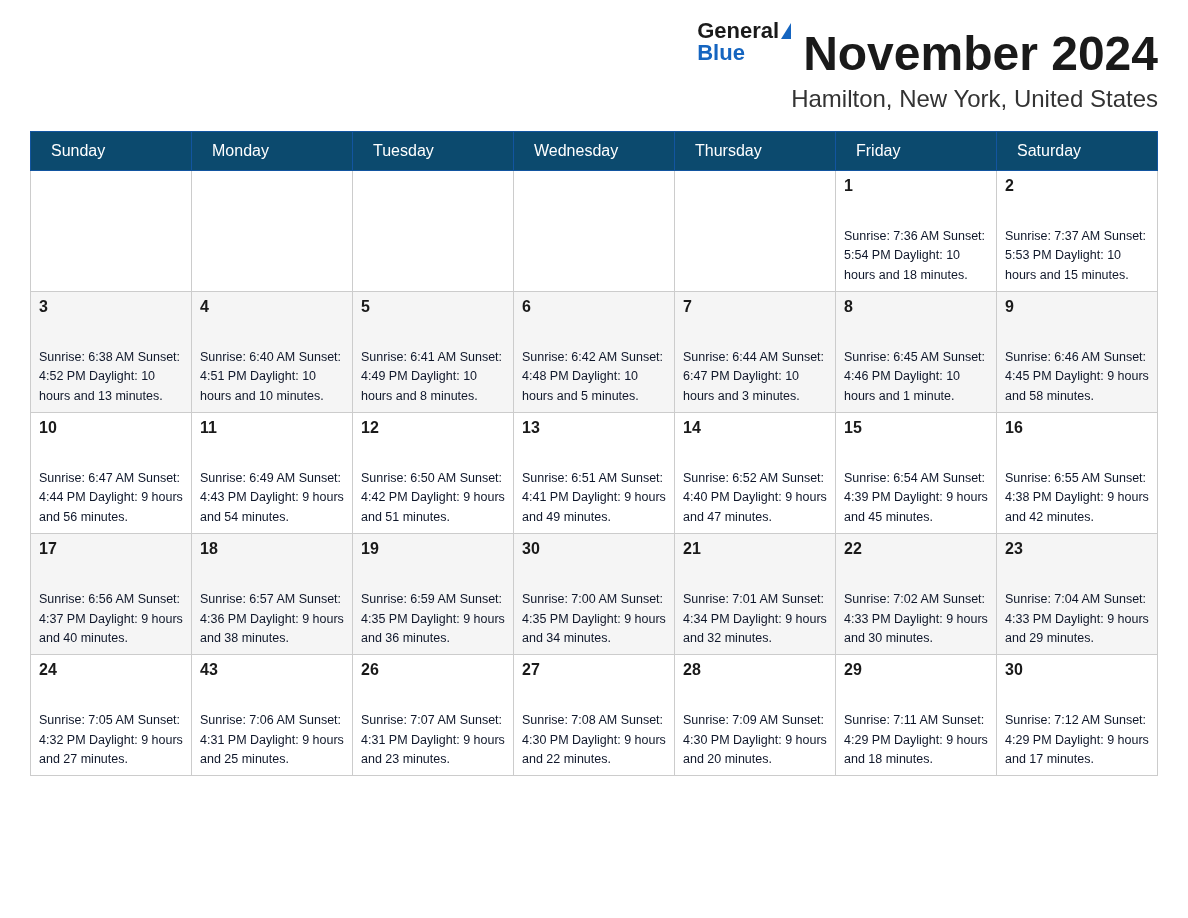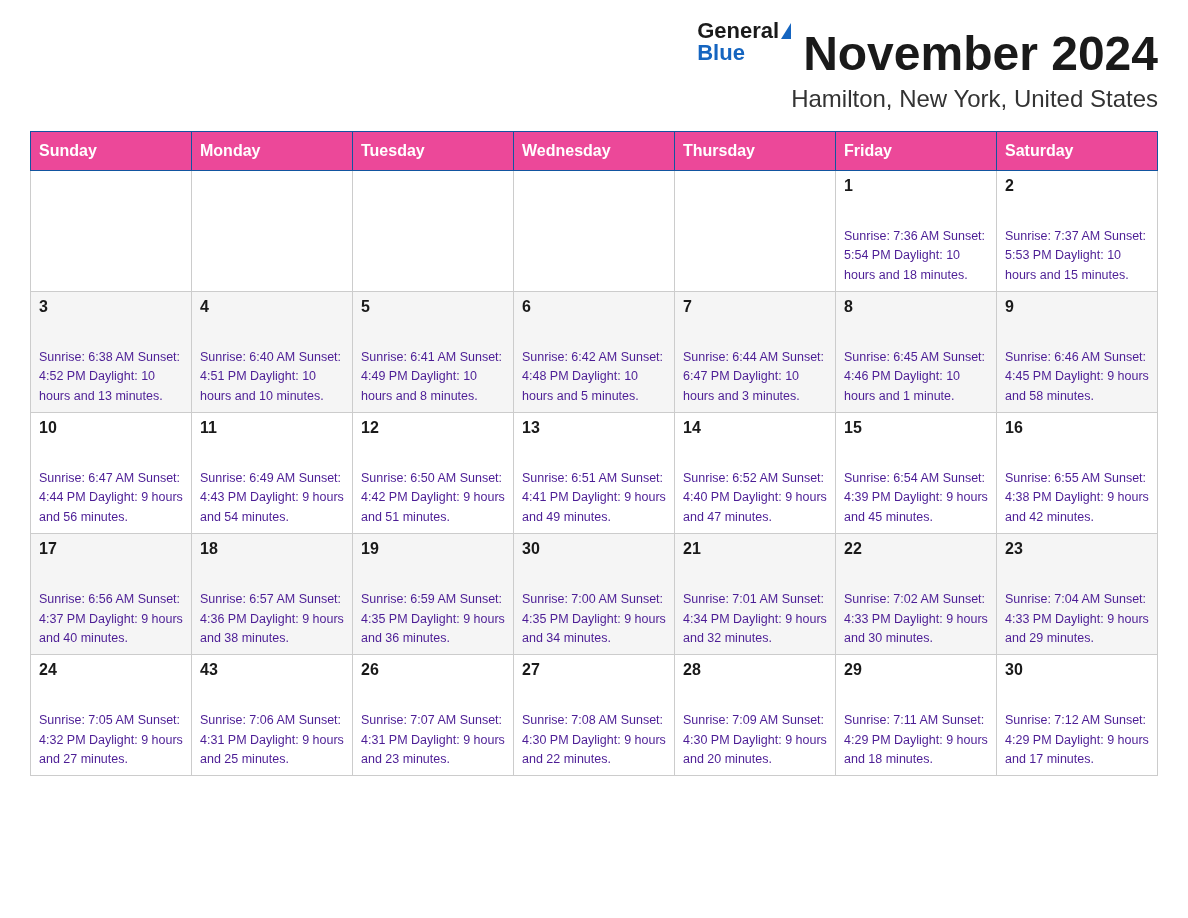--- a/index.html
+++ b/index.html
@@ -62,25 +62,25 @@
       font-size: 24px;
       color: #333;
       margin-top: 4px;
     }
     .calendar-table {
       width: 100%;
       border-collapse: collapse;
       border: 1px solid #ccc;
     }
     .calendar-table th {
-      background-color: #ec4899;
+      background-color: #0c4a6e;
       color: #fff;
       font-size: 16px;
-      font-weight: bold;
-      padding: 10px 8px;
+      font-weight: normal;
+      padding: 10px 20px;
       text-align: left;
       border: 1px solid #1255a0;
     }
     .calendar-table td {
       vertical-align: top;
       padding: 6px 8px;
       border: 1px solid #ccc;
       font-size: 13px;
       color: #222;
       width: calc(100% / 7);
@@ -91,21 +91,21 @@
       background: #f5f5f5;
     }
     .day-number {
       font-size: 16px;
       font-weight: bold;
       margin-bottom: 4px;
       color: #1a1a1a;
     }
     .day-info {
       font-size: 12.5px;
-      color: #4c1d95;
+      color: #0f172a;
       line-height: 1.55;
       margin-top: 32px;
     }
     .empty-cell {
       background: #f9f9f9;
     }
   </style>
 </head>
 <body>
 

